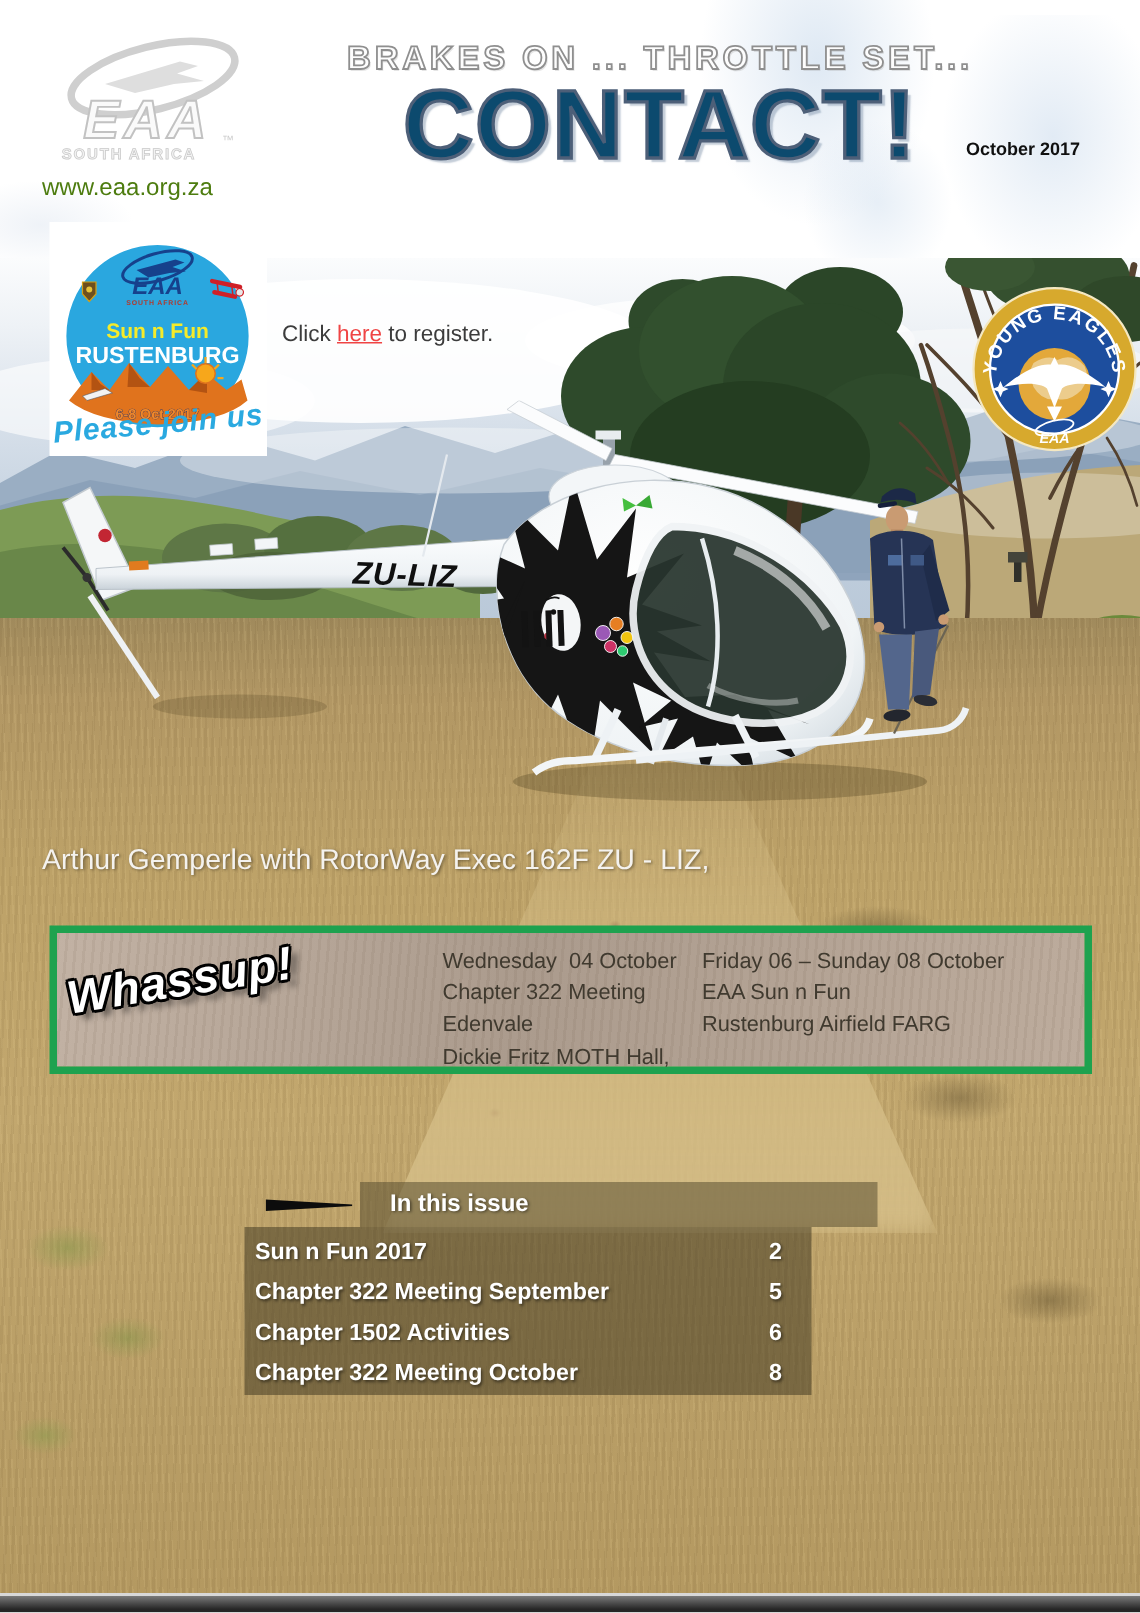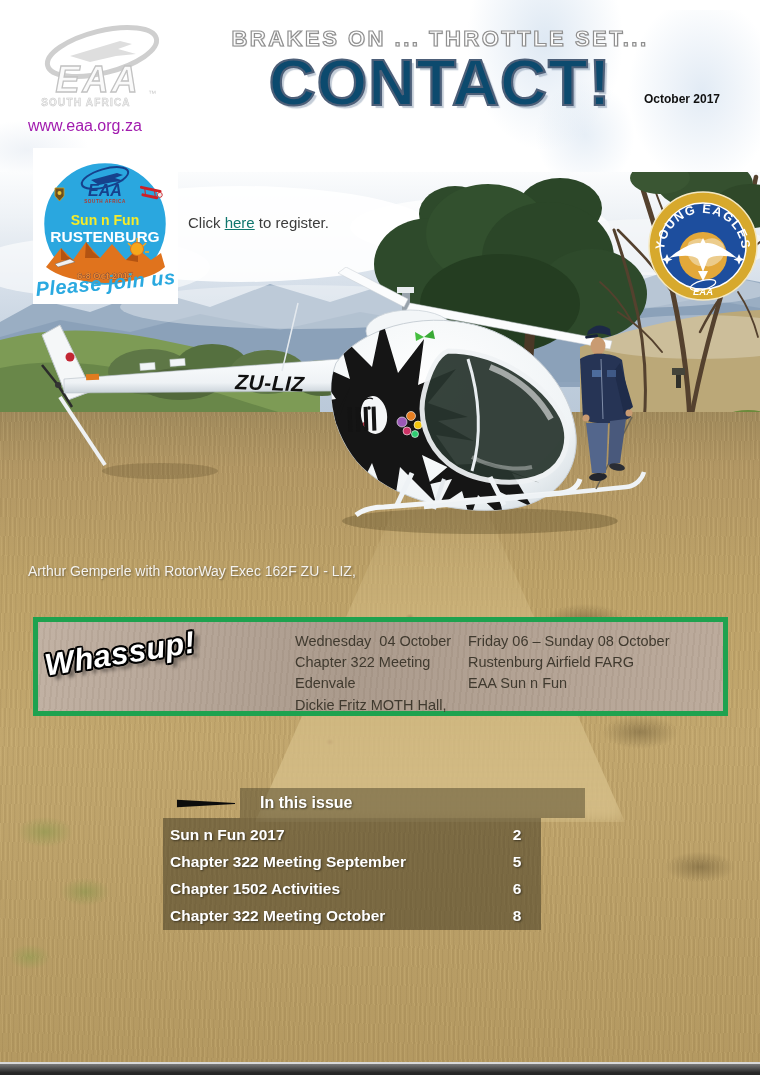--- a/index.html
+++ b/index.html
@@ -11,21 +11,21 @@
   .wash1{left:460px;top:0;width:170px;height:160px;background:radial-gradient(ellipse at 50% 25%,rgba(173,199,226,.40),transparent 65%);}
   .wash2{left:625px;top:10px;width:140px;height:180px;background:radial-gradient(ellipse at 55% 45%,rgba(178,202,228,.38),transparent 68%);}
   .wash3{left:535px;top:80px;width:100px;height:110px;background:radial-gradient(ellipse at 50% 50%,rgba(186,208,231,.35),transparent 70%);}
   .wash4{left:0;top:120px;width:90px;height:60px;background:radial-gradient(ellipse at 30% 50%,rgba(190,205,225,.25),transparent 70%);}
 
   
   .masthead{left:225px;top:26px;width:430px;text-align:center;}
   .mast-sub{font-size:22px;font-weight:bold;letter-spacing:2.5px;color:#fdfdfd;-webkit-text-stroke:1.2px #8f8f8f;text-shadow:1px 1px 0 rgba(150,150,150,.25);}
   .mast-title{margin-top:-2px;font-size:65px;line-height:66px;font-weight:bold;letter-spacing:1px;color:#0c4a6e;-webkit-text-stroke:2.2px #4d5f78;text-shadow:3px 3px 1px rgba(98,120,150,.38);}
   .issue-date{left:644px;top:92px;font-size:12px;font-weight:bold;color:#101010;}
-  .site-url{left:28px;top:117px;font-size:16px;color:#a21caf;}
+  .site-url{left:28px;top:117px;font-size:16px;color:#4d7c0f;}
 
   
   .photo{left:0;top:172px;width:760px;height:890px;overflow:hidden;
     background:linear-gradient(180deg,#fbfcfd 0,#eef2f6 45px,#d7e0ea 110px,#c0cedd 190px,#b9c8d8 250px);}
   .scenery{left:0;top:0;}
   .grass{left:0;top:240px;width:760px;height:650px;
     background:
       radial-gradient(6px 5px at 432px 28px, rgba(85,30,25,.55),transparent 70%),
       radial-gradient(5px 4px at 455px 55px, rgba(85,30,25,.5),transparent 70%),
       radial-gradient(6px 5px at 410px 205px, rgba(95,35,25,.5),transparent 70%),
@@ -36,21 +36,21 @@
       radial-gradient(30px 18px at 30px 545px, rgba(135,155,75,.5),transparent 70%),
       radial-gradient(60px 26px at 585px 210px, rgba(80,65,35,.45),transparent 70%),
       radial-gradient(55px 24px at 640px 320px, rgba(85,70,40,.4),transparent 70%),
       radial-gradient(50px 22px at 700px 455px, rgba(80,65,35,.4),transparent 70%),
       repeating-linear-gradient(93deg, rgba(110,85,45,.10) 0 2px, rgba(0,0,0,0) 2px 5px),
       repeating-linear-gradient(87deg, rgba(238,214,155,.12) 0 1px, rgba(0,0,0,0) 1px 4px),
       linear-gradient(180deg,#a08a5c 0,#b29764 55px,#bda268 170px,#c2a76e 330px,#b99e66 520px,#b49961 650px);}
   .trail{left:255px;top:300px;width:370px;height:350px;
     background:linear-gradient(180deg,rgba(208,183,128,0),rgba(210,186,131,.75) 55%,rgba(214,191,137,.85));
     clip-path:polygon(42% 0,58% 0,100% 100%,0 100%);filter:blur(7px);}
-  .caption{left:28px;top:391px;font-size:14px;color:#f4f2ee;text-shadow:1px 1px 2px rgba(60,50,30,.6);text-align:right;}
+  .caption{left:28px;top:391px;font-size:19px;color:#f4f2ee;text-shadow:1px 1px 2px rgba(60,50,30,.6);text-align:right;}
 
   
   .whassup{left:33px;top:445px;width:685px;height:89px;border:5px solid #1ea24f;
     background:
       repeating-linear-gradient(95deg, rgba(90,70,50,.08) 0 2px, rgba(0,0,0,0) 2px 6px),
       linear-gradient(100deg,#c2b2a4 0,#ab9b8d 45%,#bdac9d 100%);}
   .whas-title{left:6px;top:14px;font-size:31px;font-weight:bold;font-style:italic;color:#ffffff;
     transform:rotate(-9deg);letter-spacing:.5px;
     text-shadow:2px 0 #000,-2px 0 #000,0 2px #000,0 -2px #000,1.6px 1.6px #000,-1.6px 1.6px #000,1.6px -1.6px #000,-1.6px -1.6px #000,5px 5px 4px rgba(0,0,0,.45);}
   .ev-col{top:9px;font-size:14.5px;line-height:21.2px;color:#403a2f;}
@@ -71,21 +71,21 @@
   
   .bot-line{left:0;top:1062px;width:760px;height:2px;background:#d8d8d8;}
   .bot-bar{left:0;top:1064px;width:760px;height:11px;background:linear-gradient(180deg,#7a7a7a,#262626 80%);}
 
   
   .sunfun{left:33px;top:148px;width:145px;height:156px;background:#ffffff;}
   .sunfun-tag{left:2px;top:124px;width:141px;text-align:center;font-size:20px;font-weight:bold;font-style:italic;
     color:#2aa9e0;transform:rotate(-5deg);letter-spacing:.5px;}
   .yeagles{left:647px;top:182px;width:112px;height:130px;}
   .register{left:188px;top:214px;font-size:15px;color:#3c3c3c;}
-  .register a{color:#0f766e;margin-top:12px;}
+  .register a{color:#ef4444;margin-top:12px;}
   .eaa-logo{left:20px;top:16px;}
 </style>
 </head>
 <body>
 
 <div class="page">
 
   <div class="wash wash1"></div>
   <div class="wash wash2"></div>
   <div class="wash wash3"></div>
@@ -286,22 +286,22 @@
     <div class="abs whassup">
       <div class="abs whas-title">Whassup!</div>
       <div class="abs ev-col ev-col1">
         <div class="ev-line">Wednesday  04 October</div>
         <div class="ev-line">Chapter 322 Meeting</div>
         <div class="ev-line">Edenvale</div>
         <div class="ev-line">Dickie Fritz MOTH Hall,</div>
       </div>
       <div class="abs ev-col ev-col2">
         <div class="ev-line">Friday 06 – Sunday 08 October</div>
+        <div class="ev-line">EAA Sun n Fun</div>
         <div class="ev-line">Rustenburg Airfield FARG</div>
-        <div class="ev-line">EAA Sun n Fun</div>
       </div>
     </div>
 
     <div class="abs issue-arrow"></div>
     <div class="abs issue-header">In this issue</div>
     <div class="abs issue-body">
       <div class="issue-row">
         <span>Sun n Fun 2017</span>
         <span class="issue-num">2</span>
       </div>

